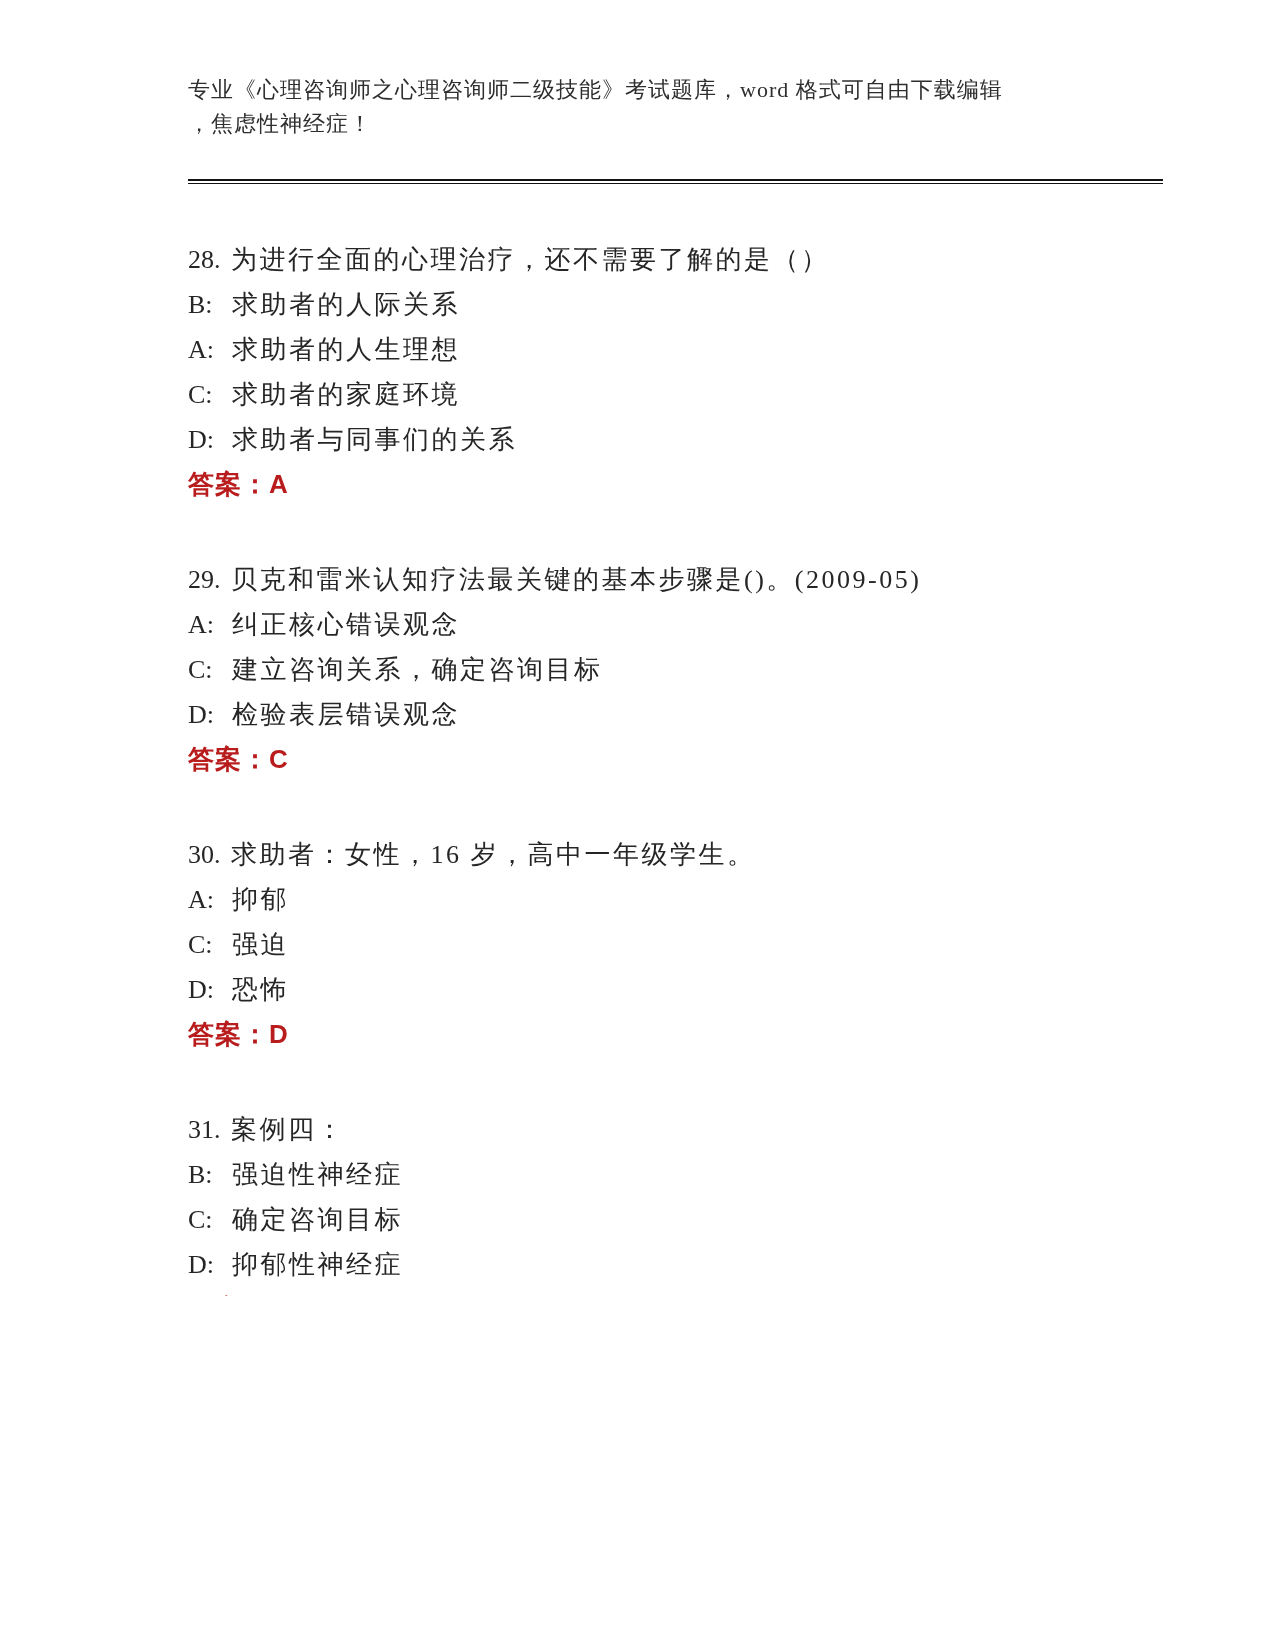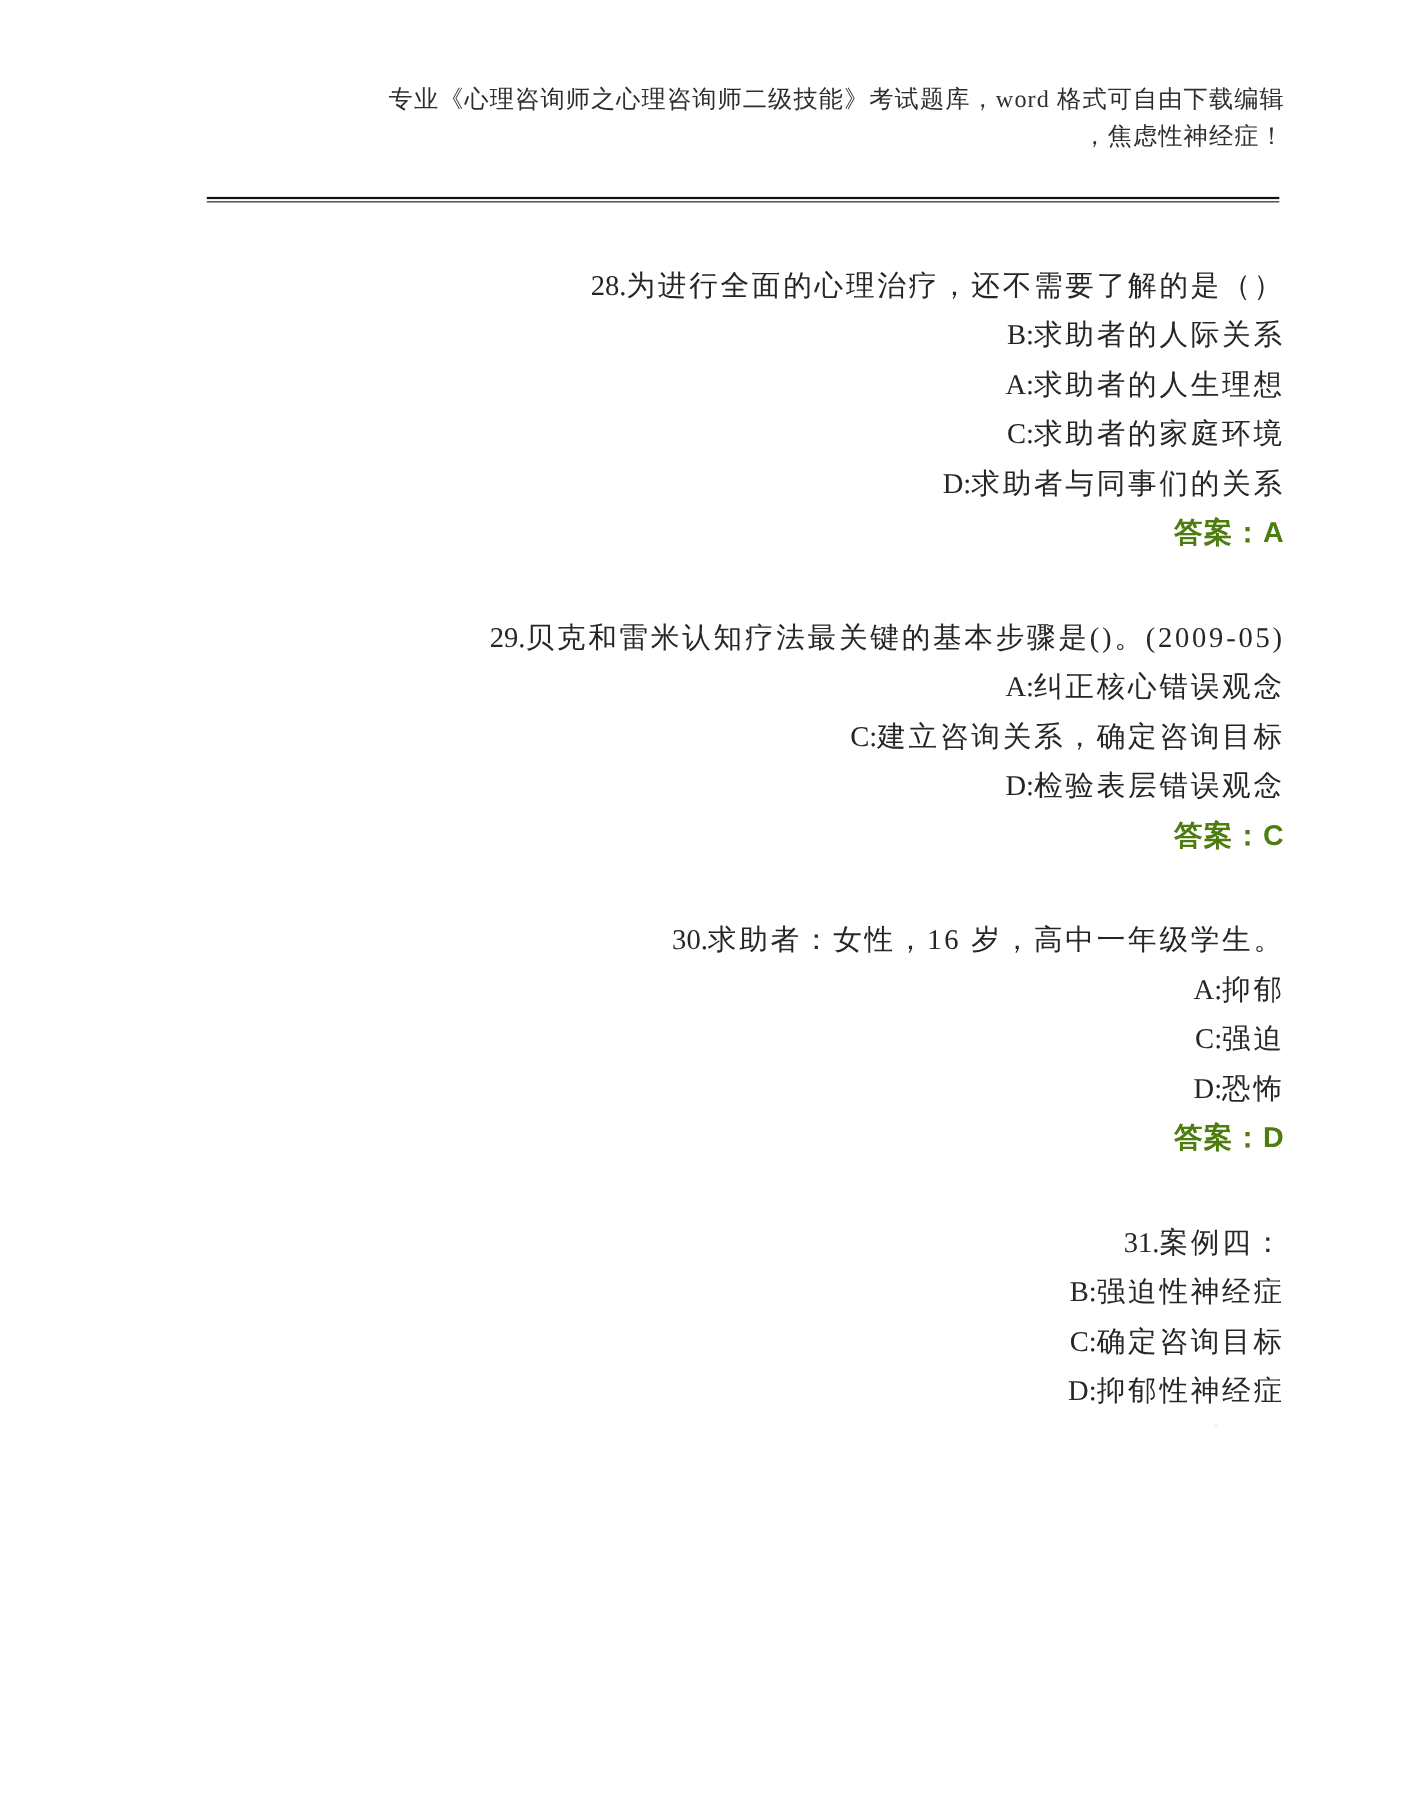--- a/index.html
+++ b/index.html
@@ -8,21 +8,20 @@
     background: #ffffff;
   }
   .page {
     position: relative;
     width: 1275px;
     height: 1296px;
     background: #ffffff;
     overflow: hidden;
     font-family: "Liberation Serif", "DejaVu Serif", serif;
     color: #262626;
-    text-align: right;
   }
   .content {
     position: absolute;
     left: 188px;
     top: 0;
     width: 980px;
   }
   .doc-header {
     margin-top: 73px;
     font-size: 22px;
@@ -44,33 +43,31 @@
     letter-spacing: 2.5px;
   }
   .question-block.first {
     margin-top: 53px;
   }
   .q-line { white-space: nowrap; }
   .q-num {
     display: inline-block;
     width: 43px;
     letter-spacing: 0;
-    margin-left: 20px;
   }
   .opt-label {
     display: inline-block;
     width: 44px;
     letter-spacing: 0;
   }
   .answer-line {
     font-family: "Liberation Sans", "DejaVu Sans", sans-serif;
     font-weight: 700;
-    color: #4d7c0f;
+    color: #b91c1c;
     letter-spacing: 1px;
-    margin-left: 10px;
   }
 </style>
 </head>
 <body>
 
 <div class="page">
   <div class="content">
 
     <div class="doc-header">
       <div>专业《心理咨询师之心理咨询师二级技能》考试题库，word 格式可自由下载编辑</div>

